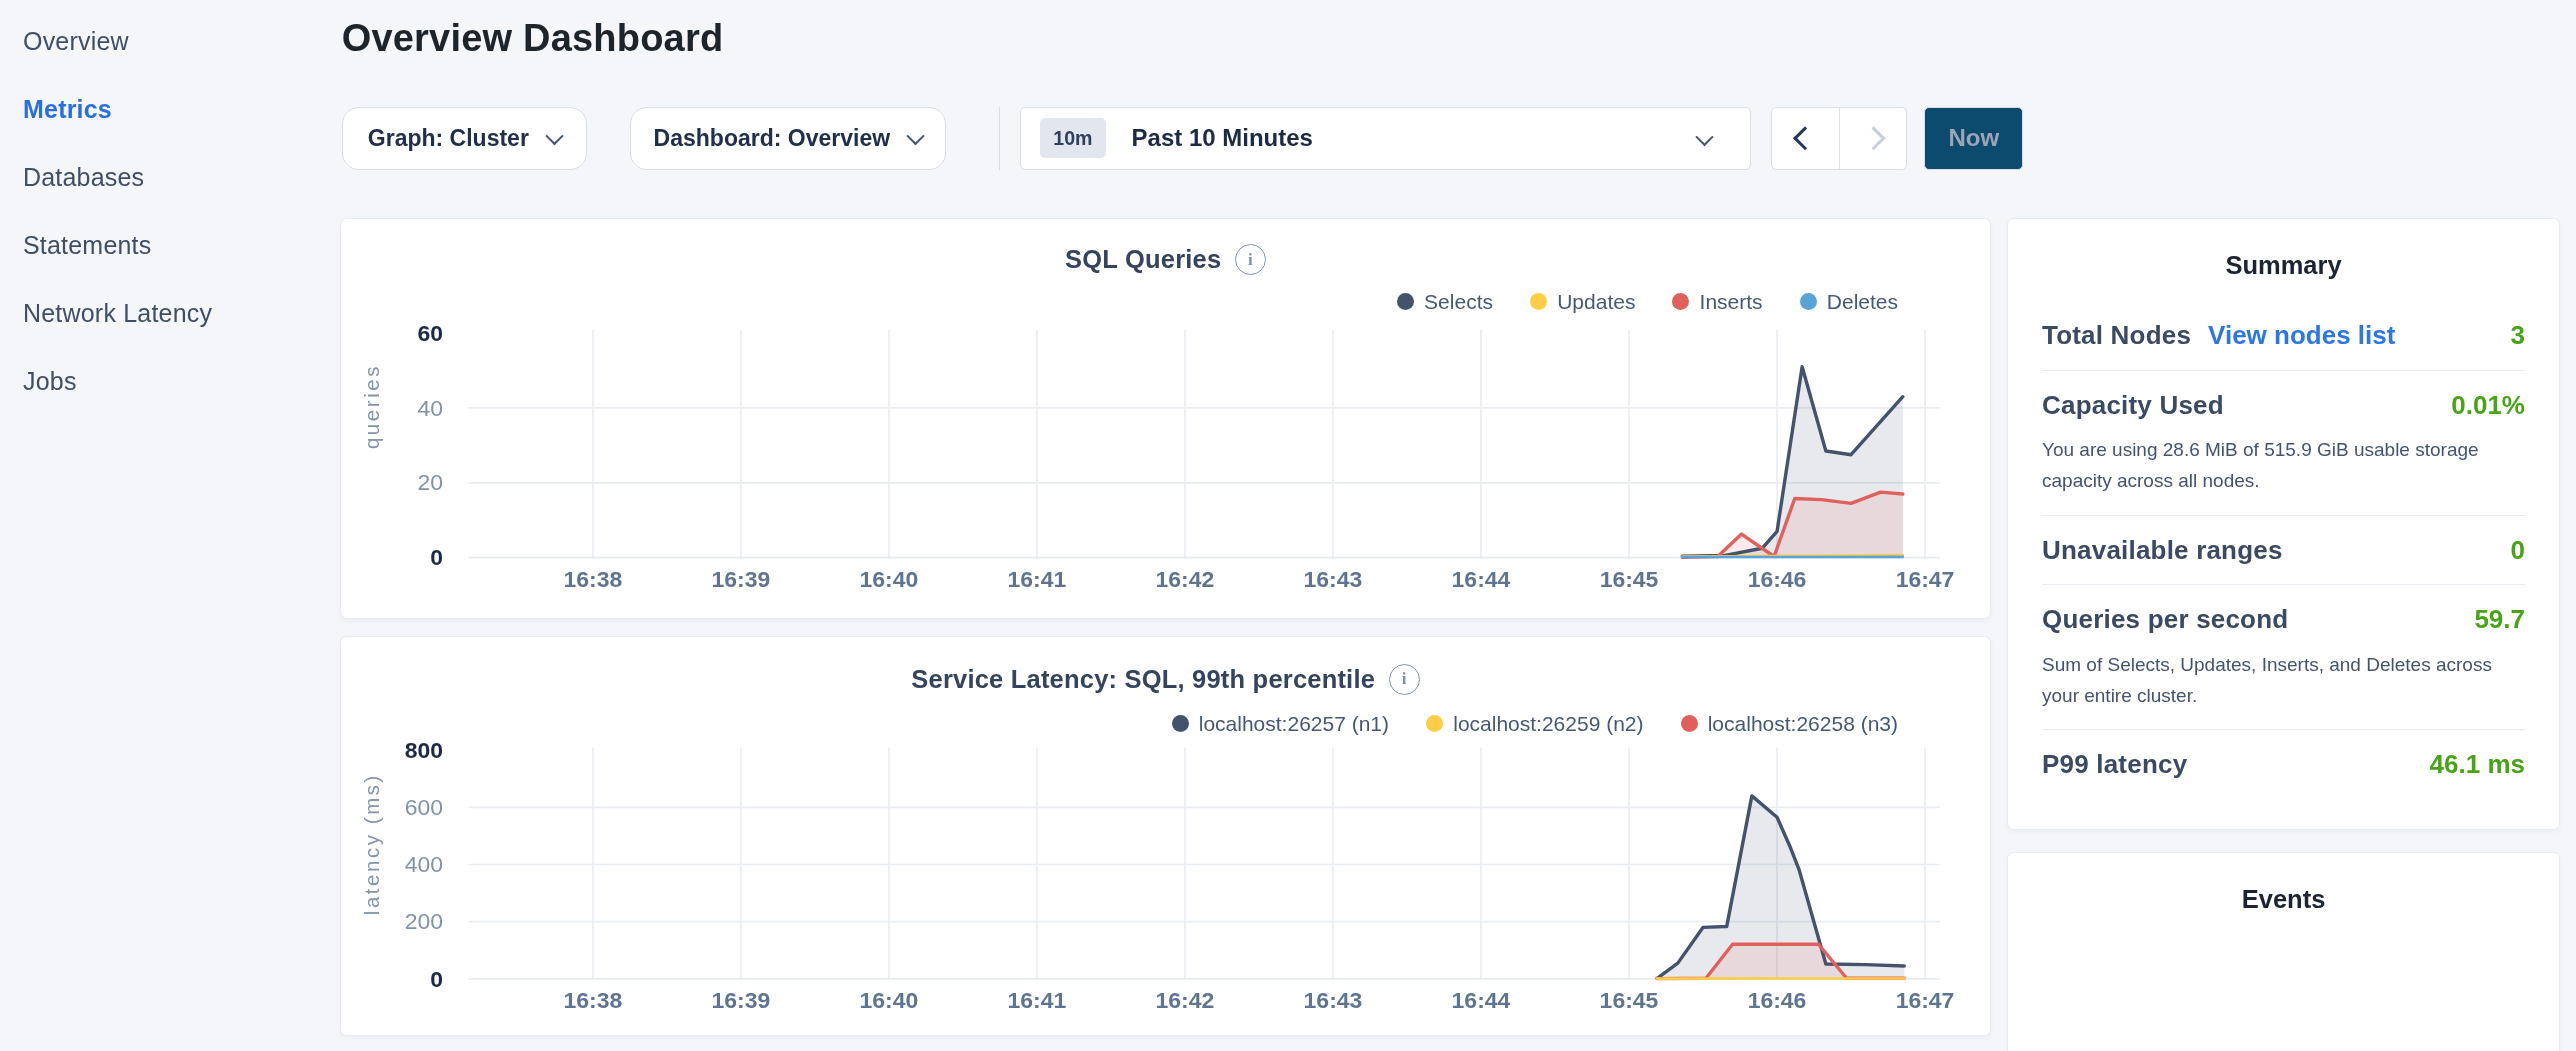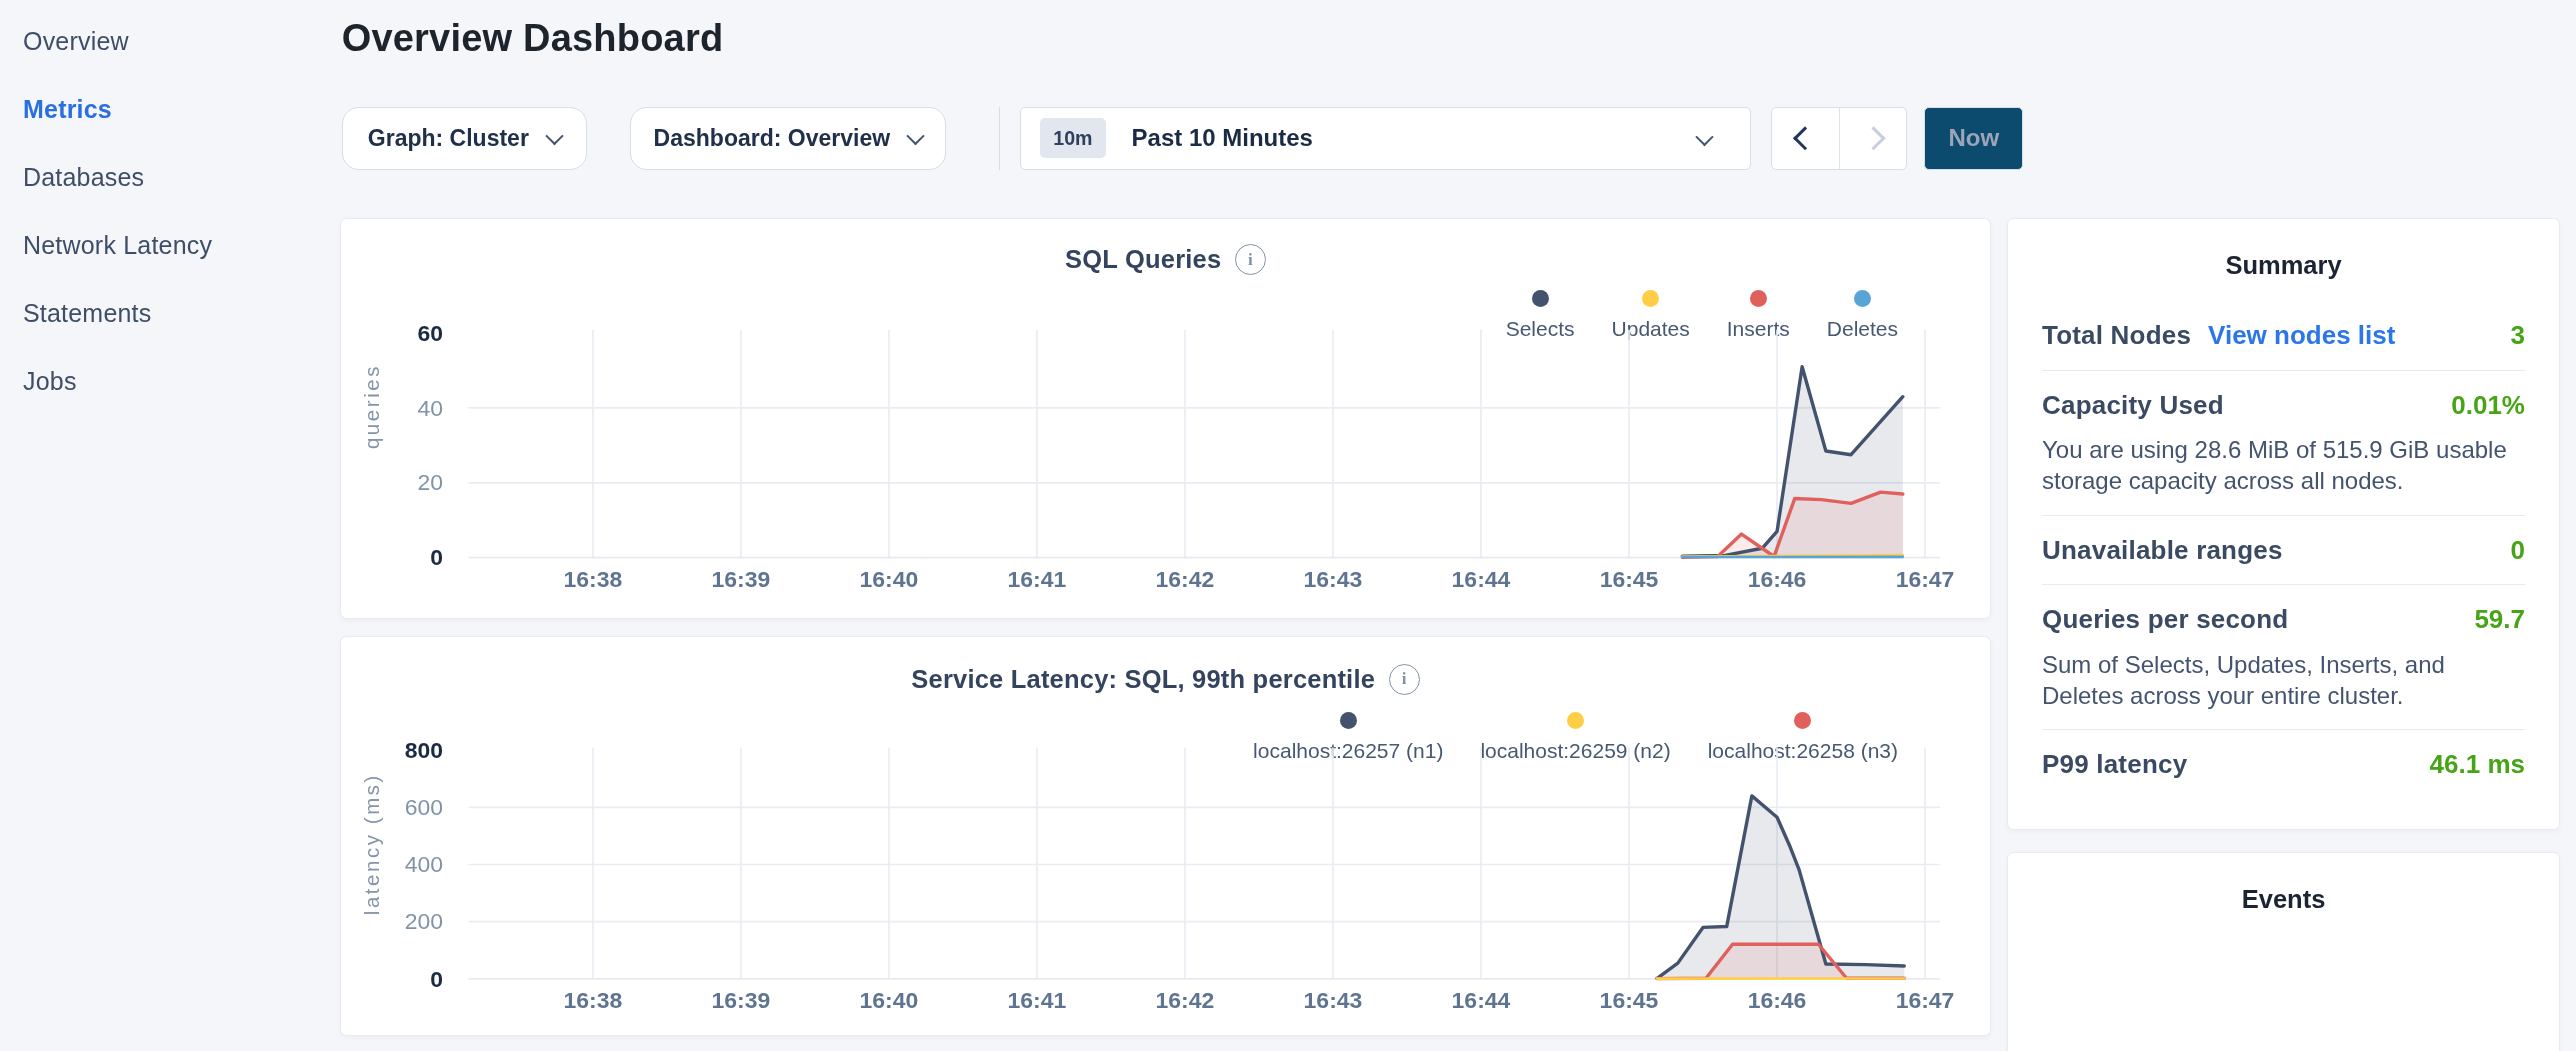--- a/index.html
+++ b/index.html
@@ -47,53 +47,53 @@
   .right-col{width:553px;flex-shrink:0;}
   .card{background:#fff;border:0.9px solid #e8ebf2;border-radius:6.8px;box-shadow:0 1.7px 4.3px rgba(40,55,80,.04);box-sizing:border-box;}
   .chart-card{width:1651px;position:relative;overflow:hidden;}
   .chart-card.c1{height:401px;}
   .chart-card.c2{height:400px;margin-top:17px;}
   .chart-title-row{position:absolute;left:0;right:0;display:flex;justify-content:center;align-items:center;gap:13.6px;}
   .chart-title{font-size:25.5px;font-weight:700;color:#34445e;letter-spacing:0.2px;}
   .info-icon{width:29px;height:29px;border:1.7px solid #8292a9;border-radius:50%;display:flex;align-items:center;justify-content:center;
     font-size:17px;font-weight:600;color:#8292a9;font-family:"Liberation Serif",serif;}
   .legend{position:absolute;right:92px;display:flex;gap:37px;align-items:center;}
-  .legend-item{display:flex;align-items:center;gap:10.2px;cursor:pointer;flex-direction:column;}
+  .legend-item{display:flex;align-items:center;gap:10.2px;cursor:pointer;}
   .legend-dot{width:17px;height:17px;border-radius:50%;}
   .legend-label{font-size:21px;color:#475872;}
   .y-unit{position:absolute;left:20.4px;writing-mode:vertical-rl;transform:rotate(180deg);
     font-size:20.4px;color:#8494a9;letter-spacing:2.6px;}
   .chart-svg{position:absolute;left:0;top:0;}
   svg text{font-family:"Liberation Sans",sans-serif;}
   
   .summary-card{height:612px;padding:0 34px;}
   .panel-title{text-align:center;font-size:25.5px;font-weight:700;color:#1c2433;padding:32px 0 22px;}
   .srow{padding:18.7px 0;border-bottom:0.9px solid #e8ebf0;}
   .srow:last-child{border-bottom:none;}
   .srow-head{display:flex;justify-content:space-between;align-items:flex-start;}
   .srow-left{display:flex;align-items:baseline;gap:17px;}
   .srow-label{font-size:26px;font-weight:700;color:#3b4a63;letter-spacing:0.2px;}
   .srow-link{font-size:26px;font-weight:600;color:#2b77e8;text-decoration:none;cursor:pointer;}
   .srow-value{font-size:26px;font-weight:700;color:#47a417;white-space:nowrap;}
-  .srow-desc{margin-top:13.6px;font-size:24px;line-height:31px;color:#44536f;}
+  .srow-desc{margin-top:13.6px;font-size:19px;line-height:31px;color:#44536f;}
   .events-card{height:272px;margin-top:22px;padding:0 34px;}
   .event-text{font-size:25px;line-height:37px;color:#3c4d68;margin-top:6.8px;}
   .event-time{font-size:23px;color:#5d7290;margin-top:5.1px;}
 </style>
 </head>
 <body>
 
 <div class="app">
 
   <div class="sidebar">
     <div class="nav-item">Overview</div>
     <div class="nav-item active">Metrics</div>
     <div class="nav-item">Databases</div>
+    <div class="nav-item">Statements</div>
     <div class="nav-item">Network Latency</div>
-    <div class="nav-item">Statements</div>
     <div class="nav-item">Jobs</div>
   </div>
 
   <div class="content">
     <h1 class="page-title">Overview Dashboard</h1>
 
     <div class="controls">
       <div class="ctl-btn dd-graph">
         <span>Graph: Cluster</span>
         <span class="chev"></span>

